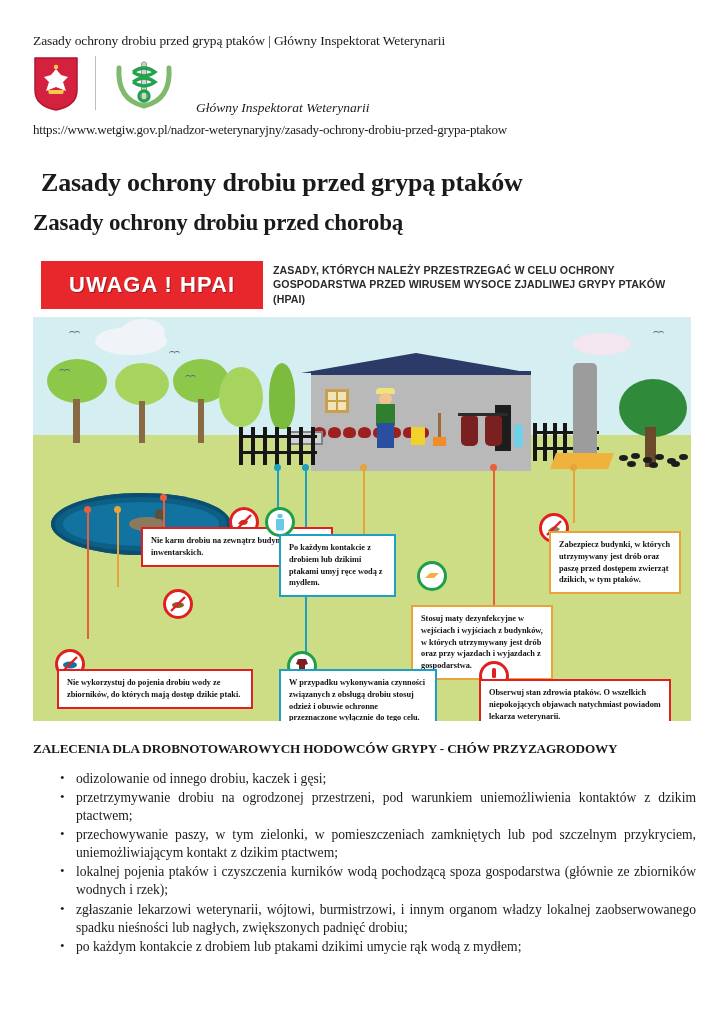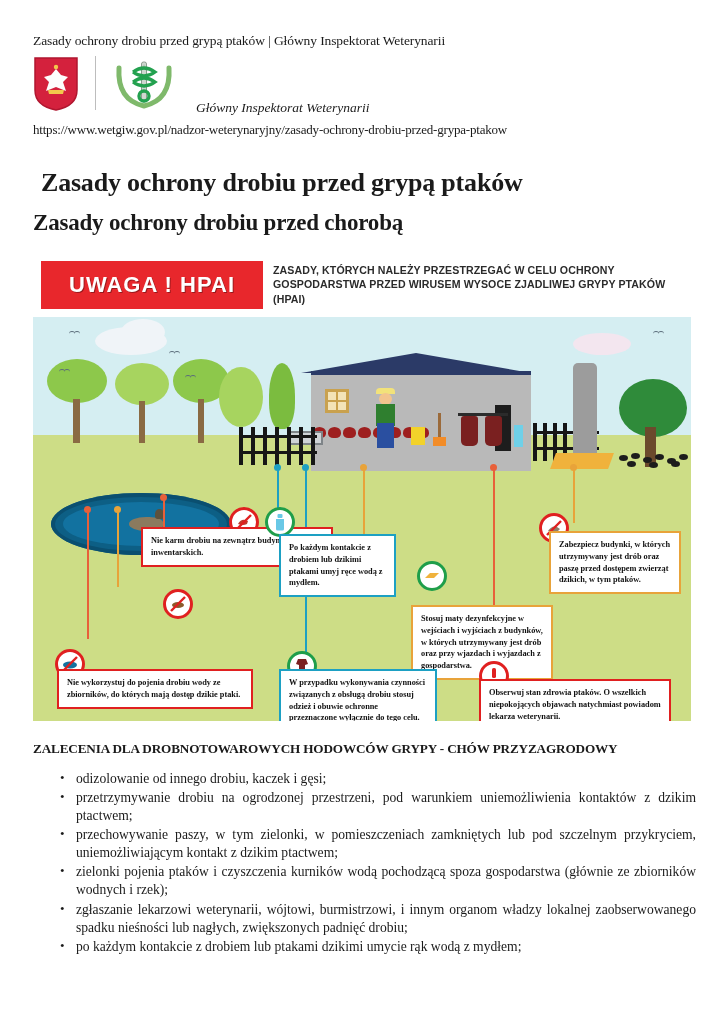--- a/index.html
+++ b/index.html
@@ -419,18 +419,18 @@
       </div>
 
     </div>
   </div>
 
   <div class="rec-title">ZALECENIA DLA DROBNOTOWAROWYCH HODOWCÓW GRYPY - CHÓW PRZYZAGRODOWY</div>
   <ul class="rec">
     <li>odizolowanie od innego drobiu, kaczek i gęsi;</li>
     <li>przetrzymywanie drobiu na ogrodzonej przestrzeni, pod warunkiem uniemożliwienia kontaktów z dzikim ptactwem;</li>
     <li>przechowywanie paszy, w tym zielonki, w pomieszczeniach zamkniętych lub pod szczelnym przykryciem, uniemożliwiającym kontakt z dzikim ptactwem;</li>
-    <li>zielonki pojenia ptaków i czyszczenia kurników wodą pochodzącą spoza gospodarstwa (głównie ze zbiorników wodnych i rzek);</li>
+    <li>lokalnej pojenia ptaków i czyszczenia kurników wodą pochodzącą spoza gospodarstwa (głównie ze zbiorników wodnych i rzek);</li>
     <li>zgłaszanie lekarzowi weterynarii, wójtowi, burmistrzowi, i innym organom władzy lokalnej zaobserwowanego spadku nieśności lub nagłych, zwiększonych padnięć drobiu;</li>
     <li>po każdym kontakcie z drobiem lub ptakami dzikimi umycie rąk wodą z mydłem;</li>
   </ul>
 
 </div>
 
 </body></html>

